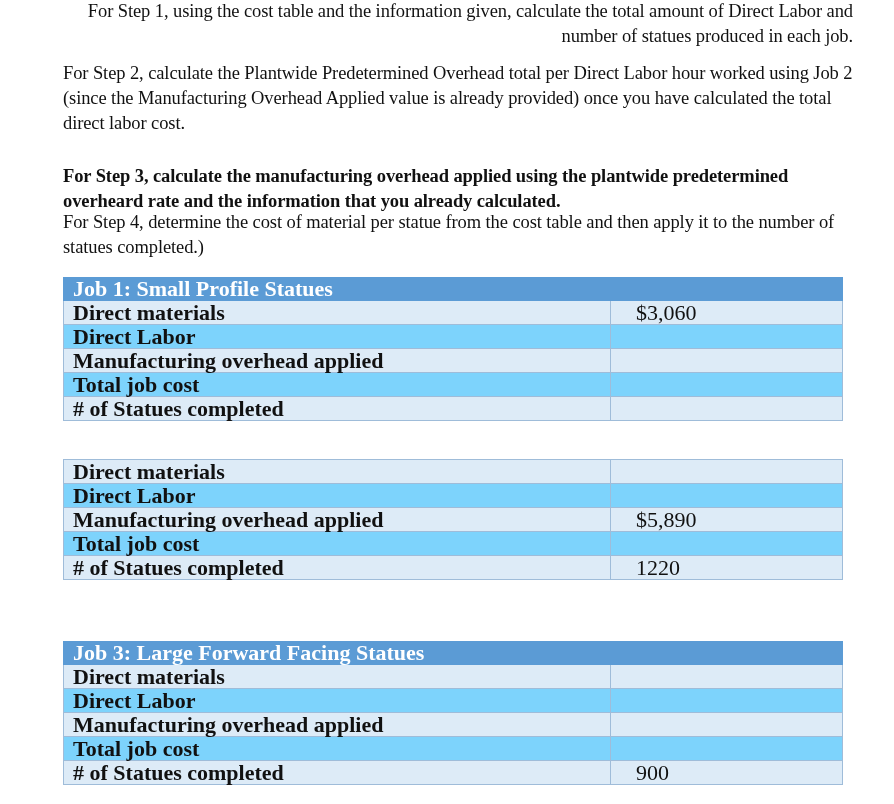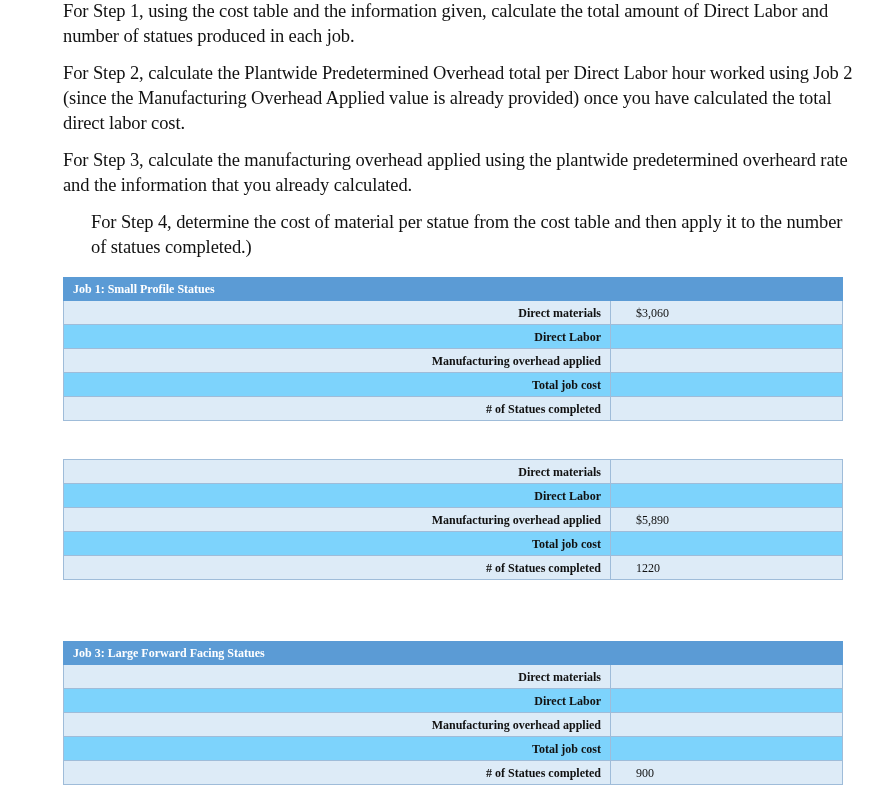--- a/index.html
+++ b/index.html
@@ -7,37 +7,37 @@
     width: 894px; height: 804px; overflow: hidden; position: relative;
     font-family: "Liberation Serif", "DejaVu Serif", serif;
     color: #111111;
   }
   .content { position: absolute; left: 63px; top: 0; width: 790px; }
   .para {
     font-size: 18.5px; line-height: 25px; margin: 0;
     letter-spacing: -0.1px;
   }
   .para b { font-weight: normal; }
-  #p1 { position: absolute; top: -1px; left: 0; }
+  #p1 { position: absolute; top: -1px; left: 0; text-align: right; }
   #p2 { position: absolute; top: 61px; left: 0; }
-  #p3 { position: absolute; top: 148px; left: 0; }
-  #p4 { position: absolute; top: 210px; left: 0; margin-left: 28px; }
+  #p3 { position: absolute; top: 164px; left: 0; font-weight: bold; }
+  #p4 { position: absolute; top: 210px; left: 0; }
 
   table.job {
     position: absolute; left: 63px; width: 780px;
     border-collapse: collapse;
-    font-size: 12px;
+    font-size: 22px;
   }
   table.job td {
     height: 23px; padding: 0 9px; line-height: 22px;
     border-top: 1px solid #9fbcd9;
     border-bottom: 1px solid #9fbcd9;
     white-space: nowrap;
   }
-  table.job td.label { width: 528px; font-weight: bold; border-left: 1px solid #9fbcd9; border-right: 1px solid #9fbcd9; text-align: right; }
+  table.job td.label { width: 528px; font-weight: bold; border-left: 1px solid #9fbcd9; border-right: 1px solid #9fbcd9; }
   table.job td.value { border-right: 1px solid #9fbcd9; padding-left: 25px; }
   table.job tr.header td {
     background: #5b9bd5; color: #ffffff; font-weight: bold;
     border: 1px solid #5b9bd5; height: 22px;
   }
   table.job tr.shade td { background: #ddebf7; }
   table.job tr.plain td { background: #7dd3fc; }
   #job1 { top: 277px; }
   #job2 { top: 459px; }
   #job3 { top: 641px; border-radius: 31px; }

